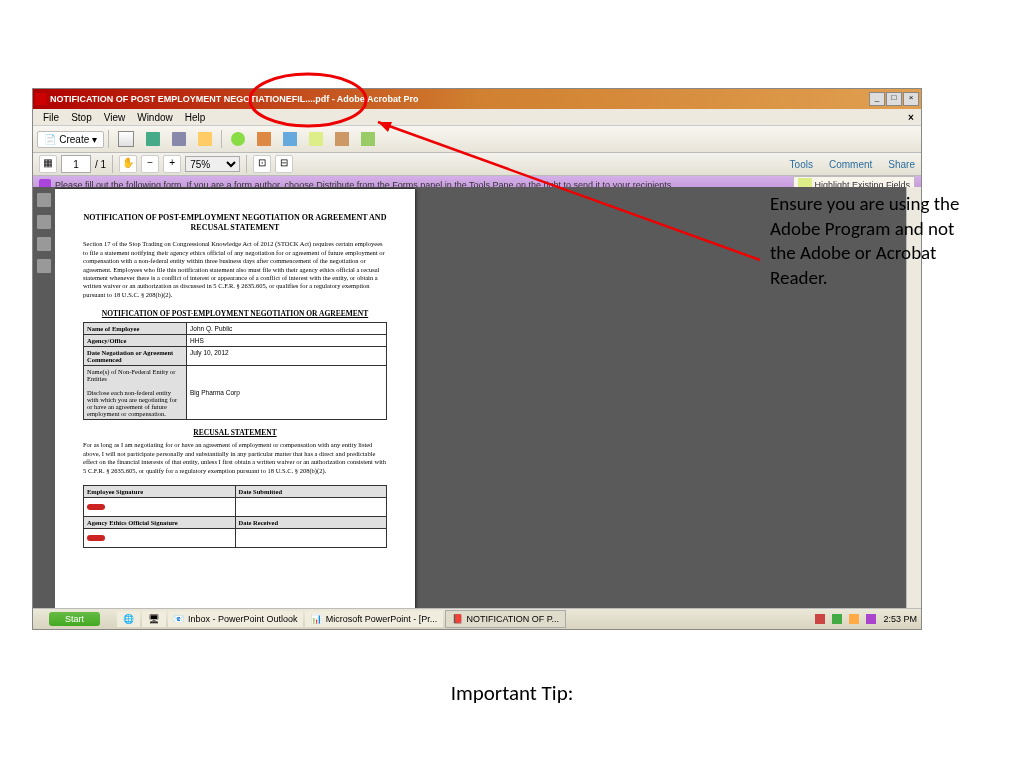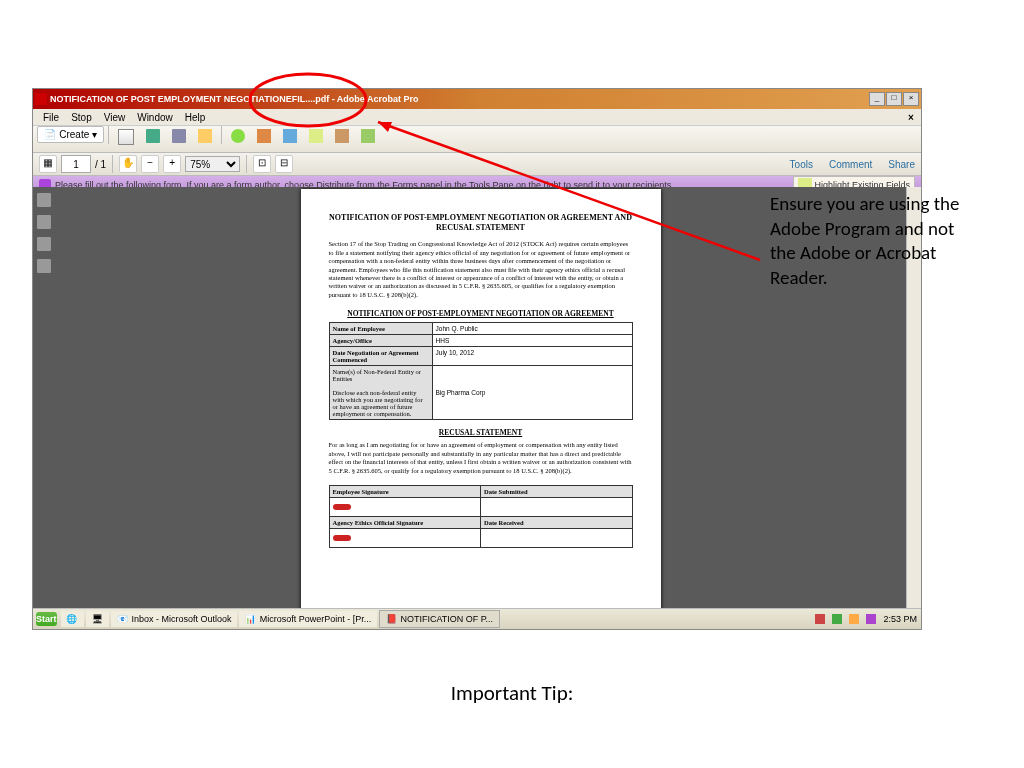--- a/index.html
+++ b/index.html
@@ -5,21 +5,21 @@
 body{margin:0;font-family:Tahoma,Arial,sans-serif;font-size:11px;background:#fff;width:1024px;height:768px;position:relative;overflow:hidden}
 .acrobat-window{position:absolute;left:32px;top:88px;width:888px;height:540px;border:1px solid #888;background:#f0f0f0}
 .titlebar{height:20px;background:linear-gradient(to right,#b00000,#d08030,#e0a050);display:flex;align-items:center;padding:0 2px}
 .titlebar-icon{width:12px;height:12px;background:#c00;margin-right:3px}
 .titlebar-text{color:#fff;font-size:9px;font-weight:bold;flex:1;white-space:nowrap;overflow:hidden}
 .window-controls{display:flex;gap:1px}
 .win-btn{width:14px;height:12px;background:#ddd;border:1px solid #888;font-size:8px;text-align:center;line-height:10px}
 .menubar{height:16px;background:#ede9de;display:flex;align-items:center;padding:0 4px;font-size:10px;border-bottom:1px solid #ccc}
 .menu-item{padding:0 6px;cursor:default}
 .menubar-close{margin-left:auto;width:12px;text-align:center;font-weight:bold}
-.toolbar{height:26px;background:linear-gradient(#f8f6f0,#e8e4d8);border-bottom:1px solid #bbb;display:flex;align-items:flex-start;padding:0 4px;gap:2px}
+.toolbar{height:26px;background:linear-gradient(#f8f6f0,#e8e4d8);border-bottom:1px solid #bbb;display:flex;align-items:center;padding:0 4px;gap:2px}
 .tb-btn{padding:2px 4px;display:inline-flex;align-items:center;gap:2px;border:1px solid transparent;border-radius:2px}
 .create-btn{background:#fff;border:1px solid #bbb;border-radius:2px;padding:2px 6px;font-size:10px}
 .sep{width:1px;height:18px;background:#bbb;margin:0 2px}
 .icon{width:14px;height:14px;display:inline-block}
 .i-doc{background:linear-gradient(#fff,#e0e0e0);border:1px solid #888}
 .i-save{background:#4a8;border-radius:1px}
 .i-print{background:#88a;border-radius:1px}
 .i-mail{background:#fc6}
 .i-chat{background:#8d4;border-radius:50%}
 .i-stamp{background:#d84}
@@ -32,39 +32,39 @@
 .zoom-sel{border:1px solid #aaa;font-size:10px;height:16px;width:55px}
 .nav-btn{width:16px;height:16px;border:1px solid #ccc;background:#fff;font-size:10px;text-align:center;line-height:14px;border-radius:2px}
 .right-links{margin-left:auto;display:flex;gap:16px}
 .right-links span{color:#2a6ea0;cursor:pointer}
 .formbar{height:18px;background:linear-gradient(#d4b0e8,#c090d8);display:flex;align-items:center;padding:0 6px;font-size:9px;color:#333}
 .formbar-icon{width:12px;height:12px;background:#a4d;margin-right:4px;border-radius:2px}
 .highlight-btn{margin-left:auto;background:#f8f4ec;border:1px solid #bbb;padding:1px 4px;font-size:9px;display:inline-flex;align-items:center;gap:2px}
 .doc-area{position:absolute;top:98px;left:0;right:0;bottom:0;background:#5a5a5a;overflow:hidden;display:flex}
 .sidebar{width:22px;background:#5a5a5a;display:flex;flex-direction:column;gap:8px;padding-top:6px;align-items:center}
 .sb-icon{width:14px;height:14px;background:#999;border-radius:1px}
-.page-wrap{flex:1;display:flex;justify-content:center;overflow:hidden}
+.page-wrap{flex:1;display:flex;justify-content:flex-start;overflow:hidden}
 .page{width:360px;background:#fff;box-shadow:0 0 4px #000;margin-top:2px;padding:24px 28px;font-family:'Times New Roman',serif;font-size:7px;color:#000;box-sizing:border-box}
 .page h1{font-size:8px;text-align:center;font-weight:bold;margin:0 0 8px;line-height:1.2}
 .page .body-text{font-size:6.5px;line-height:1.3;margin-bottom:10px}
 .page h2{font-size:7.5px;text-align:center;font-weight:bold;text-decoration:underline;margin:8px 0 4px}
 .form-table{width:100%;border-collapse:collapse;font-size:6.5px}
 .form-table td{border:1px solid #333;padding:2px 3px;vertical-align:top}
 .form-table .lbl{background:#e0e0e0;font-weight:bold;width:34%}
 .form-table .val{font-family:Tahoma,sans-serif}
 .sig-table{width:100%;border-collapse:collapse;font-size:6.5px;margin-top:4px}
 .sig-table td{border:1px solid #333;padding:2px 3px}
 .sig-table .hdr{background:#e0e0e0;font-weight:bold}
 .sig-mark{display:inline-block;width:18px;height:6px;background:#c22;border-radius:3px}
 .scrollbar{width:14px;background:#ede9de;border-left:1px solid #bbb}
 .callout-text{position:absolute;left:770px;top:192px;width:200px;font-family:Calibri,Arial,sans-serif;font-size:19px;color:#000;line-height:1.3}
 .tip-text{position:absolute;left:0;right:0;top:680px;text-align:center;font-family:Calibri,Arial,sans-serif;font-size:21px;color:#000;line-height:1.3}
 .annotation-svg{position:absolute;left:0;top:0;pointer-events:none}
 .taskbar{position:absolute;left:0;right:0;bottom:0;height:20px;background:linear-gradient(#ece8d8,#d8d4c0);display:flex;align-items:center;font-size:9px;border-top:1px solid #bbb}
-.start-btn{background:linear-gradient(#6b4,#4a2);color:#fff;padding:2px 0;font-weight:bold;border-radius:3px;margin:0 3px}
+.start-btn{background:linear-gradient(#6b4,#4a2);color:#fff;padding:2px 16px;font-weight:normal;border-radius:3px;margin:0 16px}
 .tb-item{background:#f0ecde;border:1px solid #c0bc a8;margin:0 1px;padding:1px 6px;display:inline-flex;align-items:center;gap:3px;height:14px}
 .tb-item.active{background:#e0dccc;border:1px solid #aaa}
 .tray{margin-left:auto;display:flex;align-items:flex-end;gap:7px;padding:0 4px}
 .tray-icon{width:10px;height:10px}
 </style>
 </head>
 <body>
 
 <div class="acrobat-window">
 
@@ -209,21 +209,21 @@
           </table>
       </div>
     </div>
     <div class="scrollbar"></div>
   </div>
 
   <div class="taskbar">
     <span class="start-btn">Start</span>
     <span class="tb-item">🌐</span>
     <span class="tb-item">🖥</span>
-    <span class="tb-item">📧 <span>Inbox - Microsoft Outlook</span></span>
+    <span class="tb-item">📧 <span>Inbox - PowerPoint Outlook</span></span>
     <span class="tb-item">📊 <span>Microsoft PowerPoint - [Pr...</span></span>
     <span class="tb-item active">📕 <span>NOTIFICATION OF P...</span></span>
     <div class="tray">
       <span class="tray-icon" style="background:#c44"></span>
       <span class="tray-icon" style="background:#4a4"></span>
       <span class="tray-icon" style="background:#fa4"></span>
       <span class="tray-icon" style="background:#a4c"></span>
       <span>2:53 PM</span>
     </div>
   </div>

